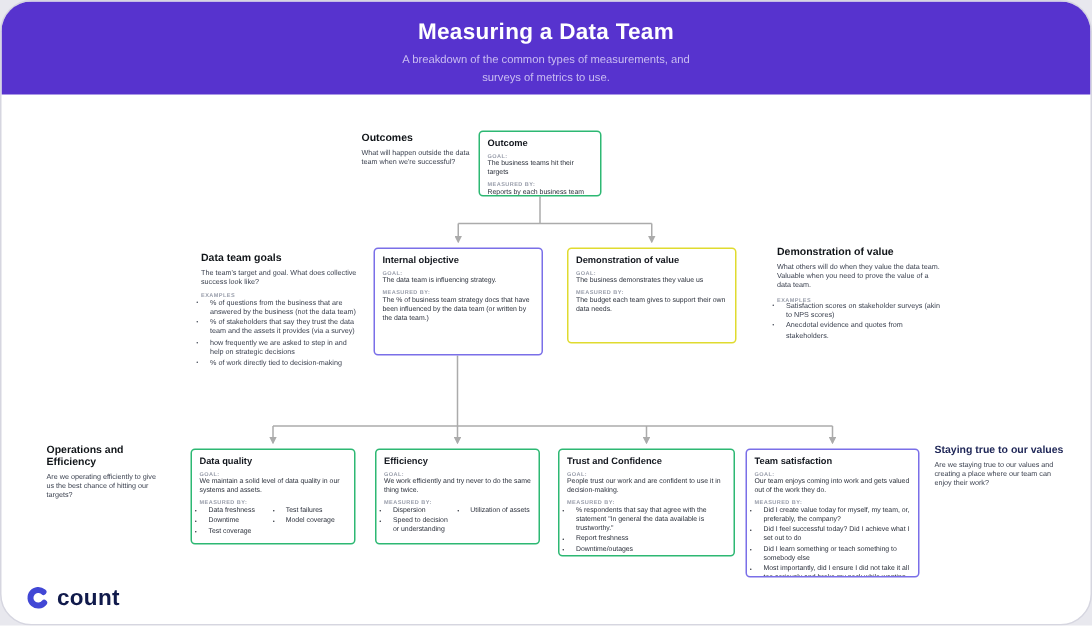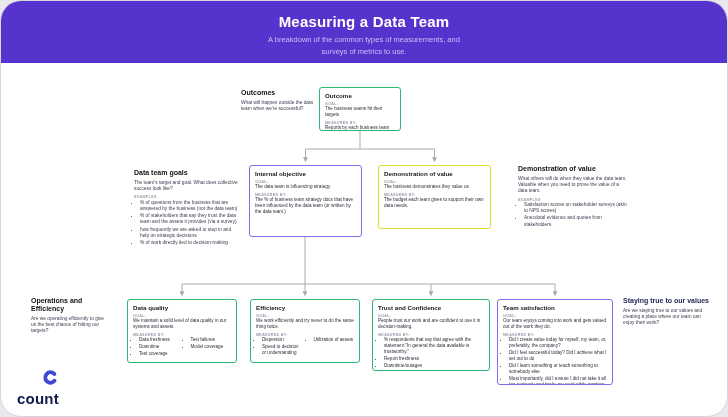--- a/index.html
+++ b/index.html
@@ -38,21 +38,21 @@
   .cols { display:flex; gap:5px; }
   .cols ul { flex:1; }
   
   .side { position:absolute; }
   .side h2 { font-size:7px; font-weight:bold; color:#101418; line-height:1.15; margin-bottom:2.5px; }
   .side h2.navy { color:#1d2556; }
   .side .txt { font-size:4.8px; color:#3c4250; }
   .side .lbl { margin-top:3px; }
   .side ul.txt { padding-left:6px; }
   
-  .logo { position:absolute; left:16px; bottom:9px; display:flex; align-items:flex-end; gap:4px;flex-direction:column; }
+  .logo { position:absolute; left:16px; bottom:9px; display:flex; align-items:flex-end; gap:4px; }
   .logo .word { font-size:15px; font-weight:bold; color:#101A4B; letter-spacing:.2px; }
 </style>
 </head>
 <body>
 
 <div class="page">
 
   <div class="header">
     <h1>Measuring a Data Team</h1>
     <div class="sub">A breakdown of the common types of measurements, and surveys of metrics to use.</div>

